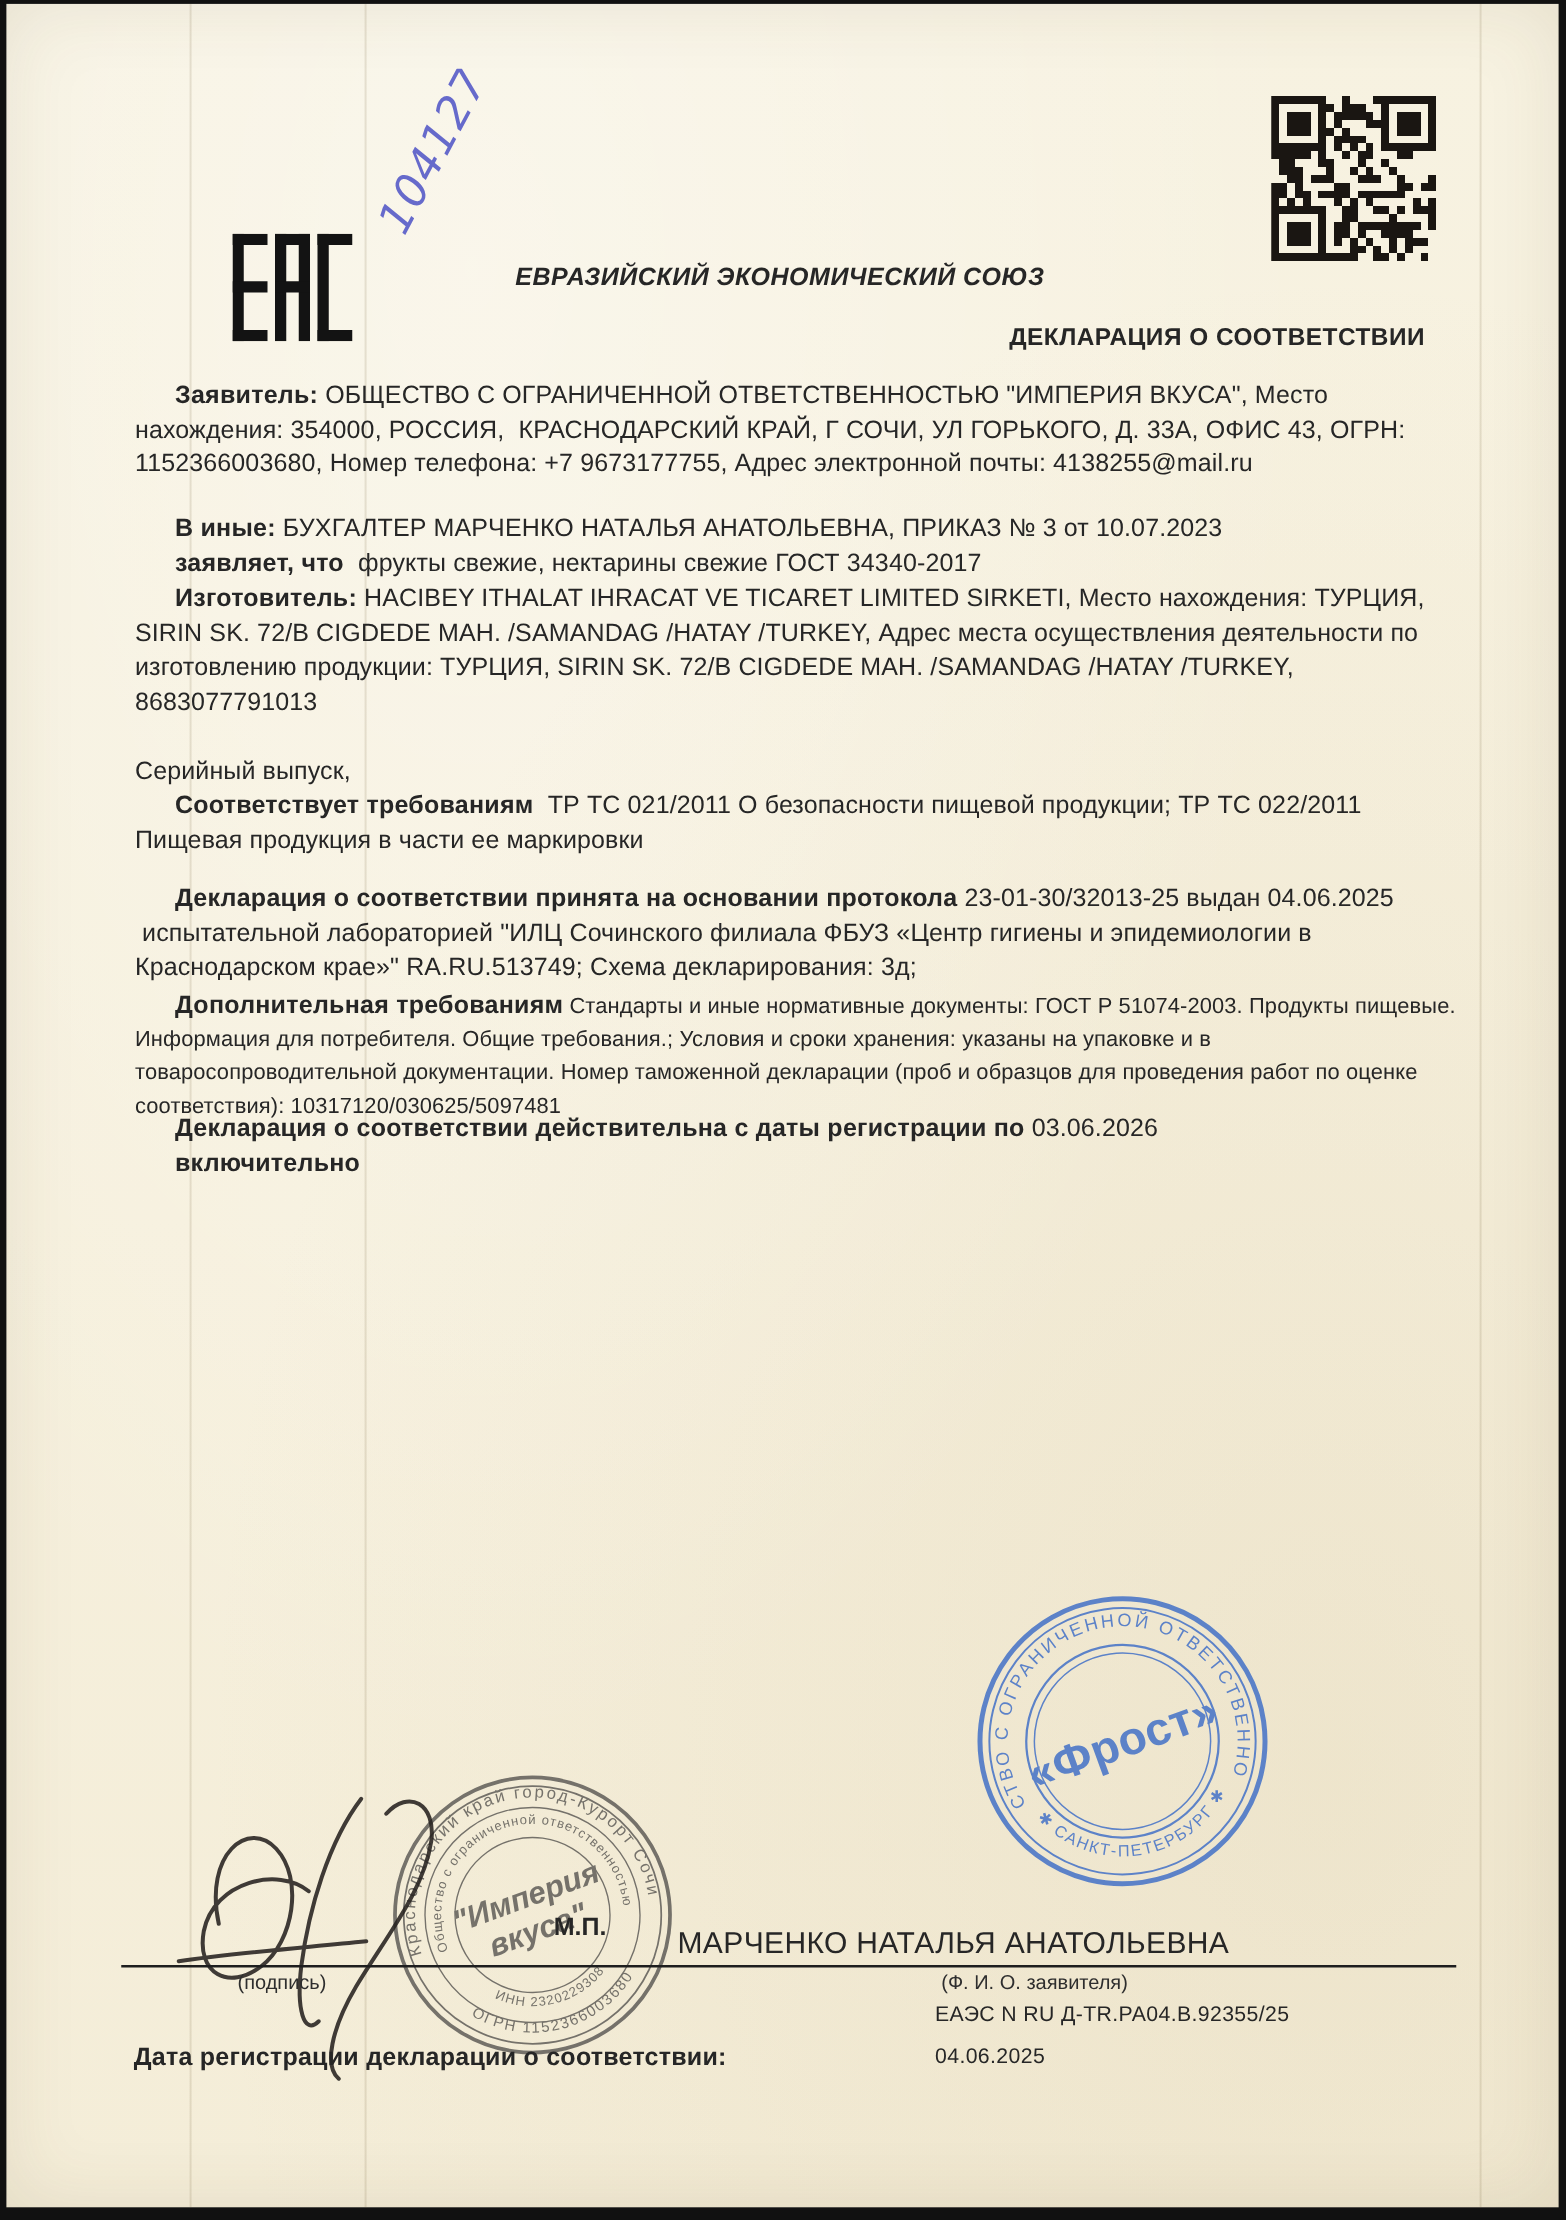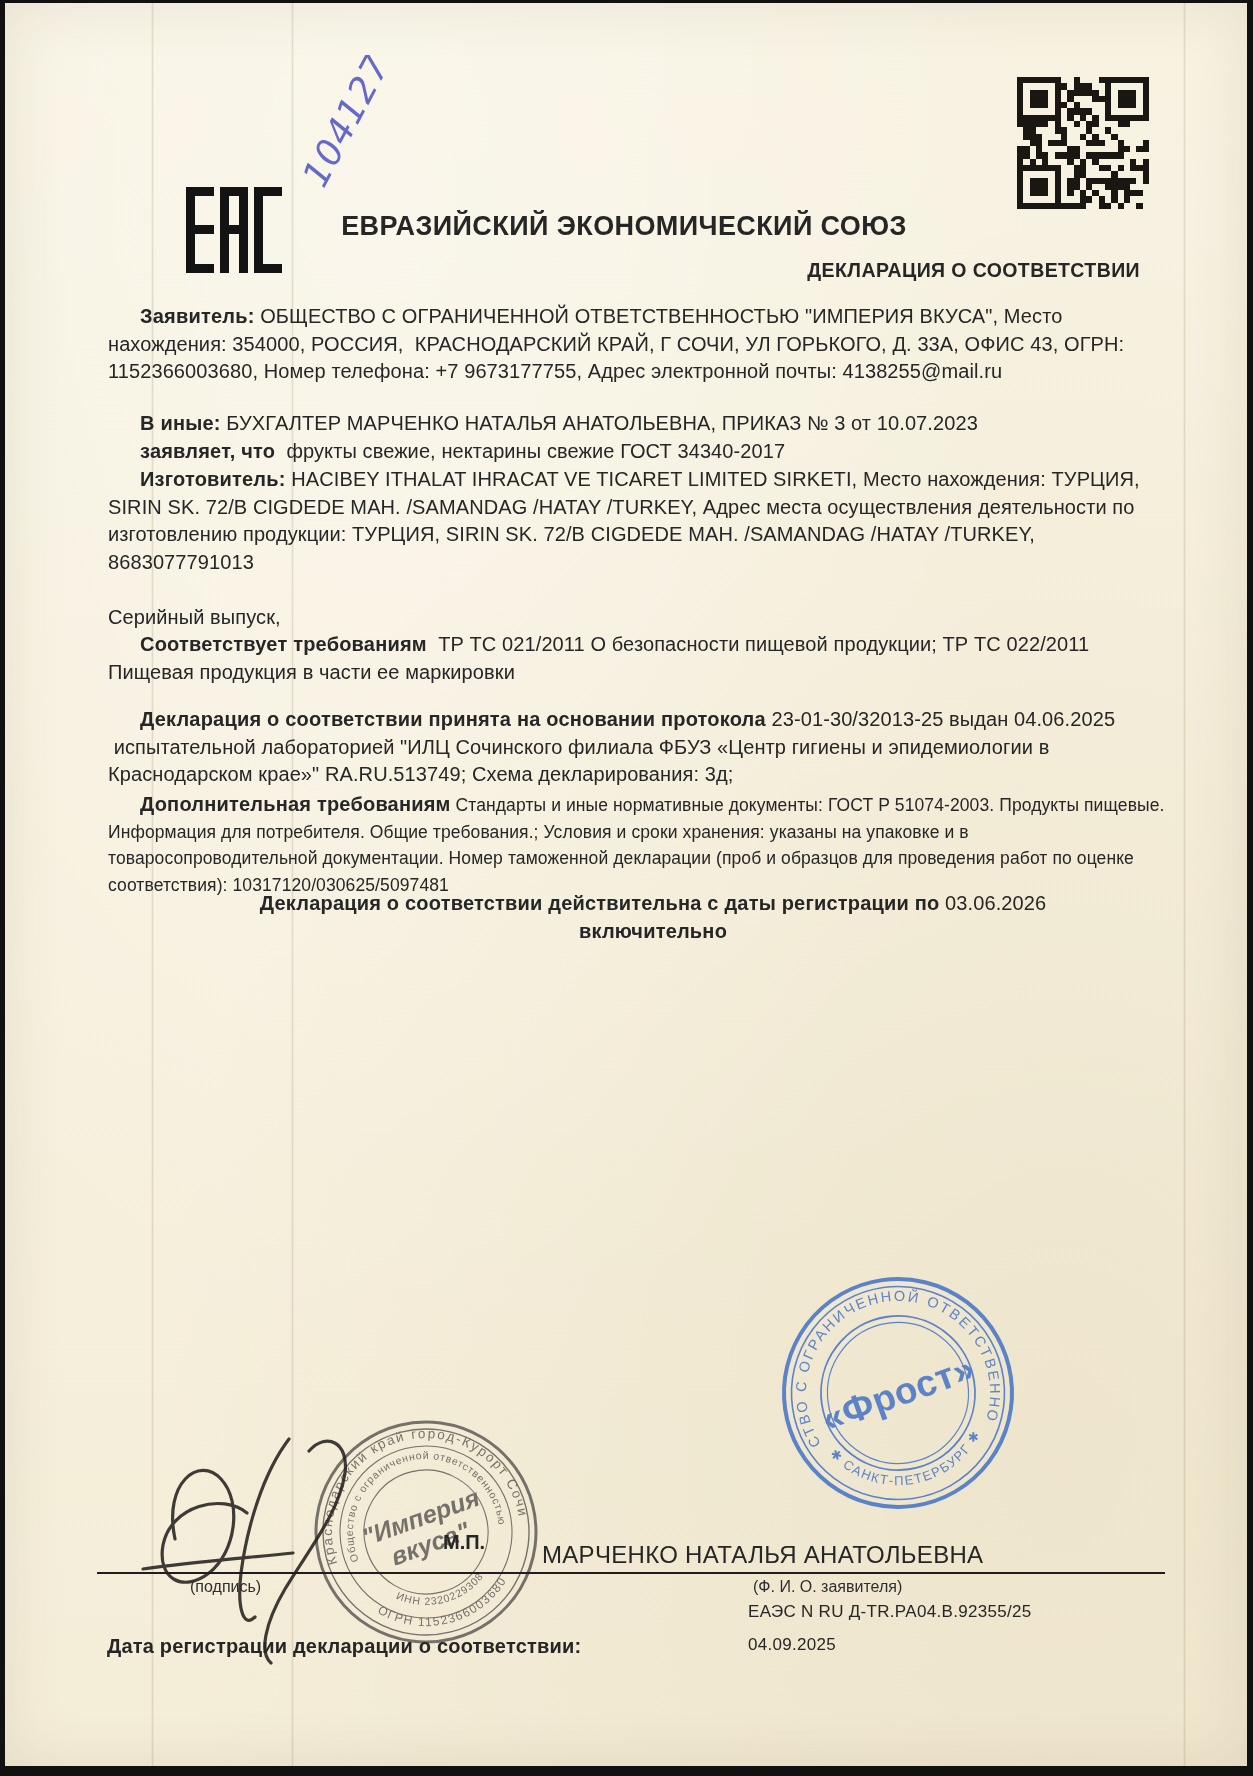--- a/index.html
+++ b/index.html
@@ -291,21 +291,21 @@
       <rect x="7" y="20" width="1" height="1" fill="#1a1612"></rect>
       <rect x="8" y="20" width="1" height="1" fill="#1a1612"></rect>
       <rect x="9" y="20" width="1" height="1" fill="#1a1612"></rect>
       <rect x="10" y="20" width="1" height="1" fill="#1a1612"></rect>
       <rect x="13" y="20" width="1" height="1" fill="#1a1612"></rect>
       <rect x="14" y="20" width="1" height="1" fill="#1a1612"></rect>
       <rect x="16" y="20" width="1" height="1" fill="#1a1612"></rect>
       <rect x="19" y="20" width="1" height="1" fill="#1a1612"></rect>
     </svg>
 
-  <div class="title" style="top:208px;font-size:27px;">ЕВРАЗИЙСКИЙ ЭКОНОМИЧЕСКИЙ СОЮЗ</div>
+  <div class="title" style="top:208px;font-size:20px;font-style:italic;">ЕВРАЗИЙСКИЙ ЭКОНОМИЧЕСКИЙ СОЮЗ</div>
   <div class="title" style="top:256px;font-size:19.5px;text-align:right;">ДЕКЛАРАЦИЯ О СООТВЕТСТВИИ</div>
 
   <p class="para" style="top:300px;margin:0;">
     <b>Заявитель:</b><span> ОБЩЕСТВО С ОГРАНИЧЕННОЙ ОТВЕТСТВЕННОСТЬЮ "ИМПЕРИЯ ВКУСА", Место нахождения: 354000, РОССИЯ, &nbsp;КРАСНОДАРСКИЙ КРАЙ, Г СОЧИ, УЛ ГОРЬКОГО, Д. 33А, ОФИС 43, ОГРН: 1152366003680, Номер телефона: +7 9673177755, Адрес электронной почты: 4138255@mail.ru</span>
   </p>
 
   <p class="para" style="top:407px;margin:0;">
     <b>В иные:</b><span> БУХГАЛТЕР МАРЧЕНКО НАТАЛЬЯ АНАТОЛЬЕВНА, ПРИКАЗ № 3 от 10.07.2023</span>
   </p>
 
@@ -327,21 +327,21 @@
   </p>
 
   <p class="para" style="top:703px;margin:0;">
     <b>Декларация о соответствии принята на основании протокола</b><span> 23-01-30/32013-25 выдан 04.06.2025 &nbsp;испытательной лабораторией "ИЛЦ Сочинского филиала ФБУЗ «Центр гигиены и эпидемиологии в Краснодарском крае»" RA.RU.513749; Схема декларирования: 3д;</span>
   </p>
 
   <p class="para small-body" style="top:788px;margin:0;">
     <b class="lead">Дополнительная требованиям</b><span> Стандарты и иные нормативные документы: ГОСТ Р 51074-2003. Продукты пищевые. Информация для потребителя. Общие требования.; Условия и сроки хранения: указаны на упаковке и в товаросопроводительной документации. Номер таможенной декларации (проб и образцов для проведения работ по оценке соответствия): 10317120/030625/5097481</span>
   </p>
 
-  <p class="para" style="top:886px;margin:0;line-height:28px;text-align:center;">
+  <p class="para" style="top:886px;margin:0;line-height:28px;">
     <b>Декларация о соответствии действительна с даты регистрации по</b><span> 03.06.2026</span><br>
     <b>включительно</b>
   </p>
 
   <svg class="stamp" style="left:768px;top:1265px;transform:rotate(-8deg);opacity:.9;" width="250" height="250" viewBox="0 0 250 250">
     <defs>
       <path id="fr-top" d="M 39.7,159.5 A 92,92 0 1 1 210.3,159.5" fill="none"></path>
       <path id="fr-bot" d="M 49.6,177.8 A 92,92 0 0 0 200.4,177.8" fill="none"></path>
     </defs>
     <g stroke="#4d78c8" fill="none">
@@ -402,15 +402,15 @@
   <div class="mp">М.П.</div>
   <div class="signer">МАРЧЕНКО НАТАЛЬЯ АНАТОЛЬЕВНА</div>
 
   <div class="sig-line"></div>
 
   <div class="caption" style="left:185px;top:1575px;">(подпись)</div>
   <div class="caption" style="left:748px;top:1575px;">(Ф. И. О. заявителя)</div>
 
   <div class="reg-value" style="top:1599px;">ЕАЭС N RU Д-TR.РА04.В.92355/25</div>
   <div class="reg-label" style="top:1632px;">Дата регистрации декларации о соответствии:</div>
-  <div class="reg-value" style="top:1632px;">04.09.2025</div>
+  <div class="reg-value" style="top:1632px;">04.06.2025</div>
 
 </div>
 
 </body></html>

